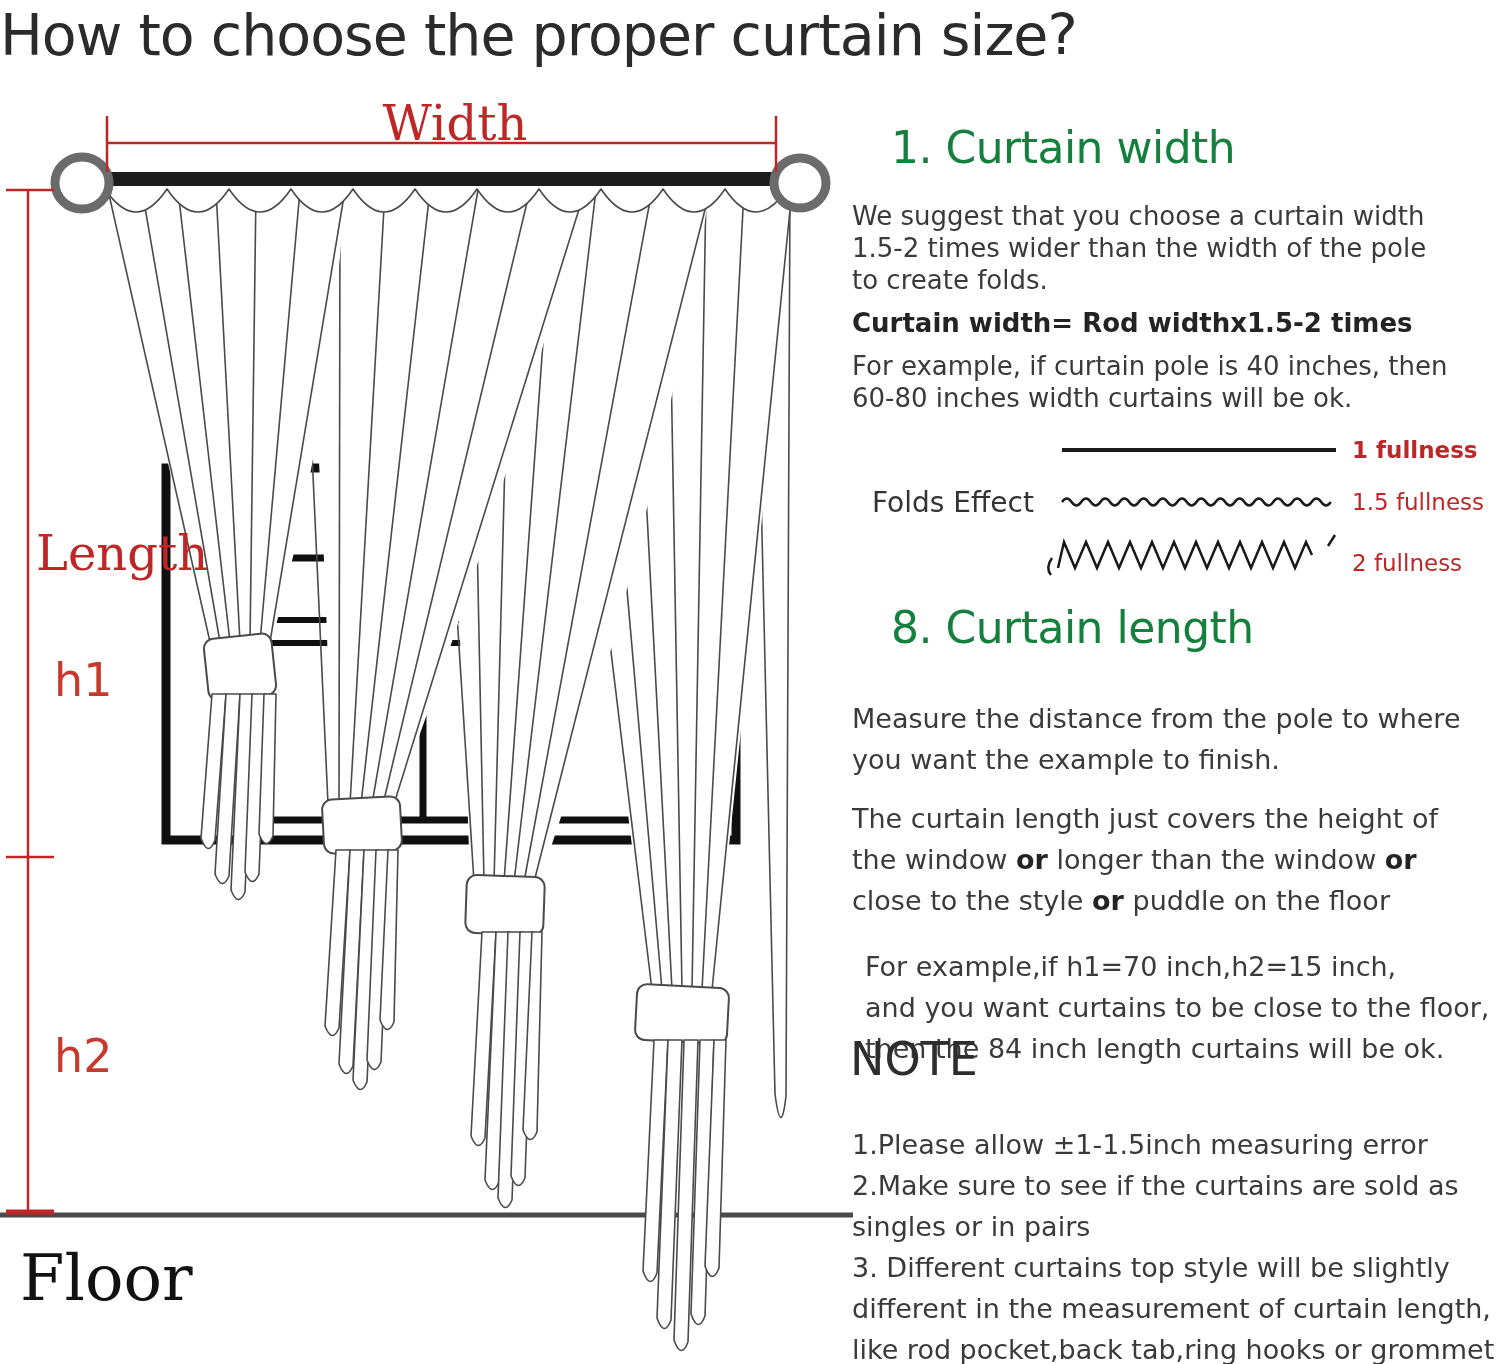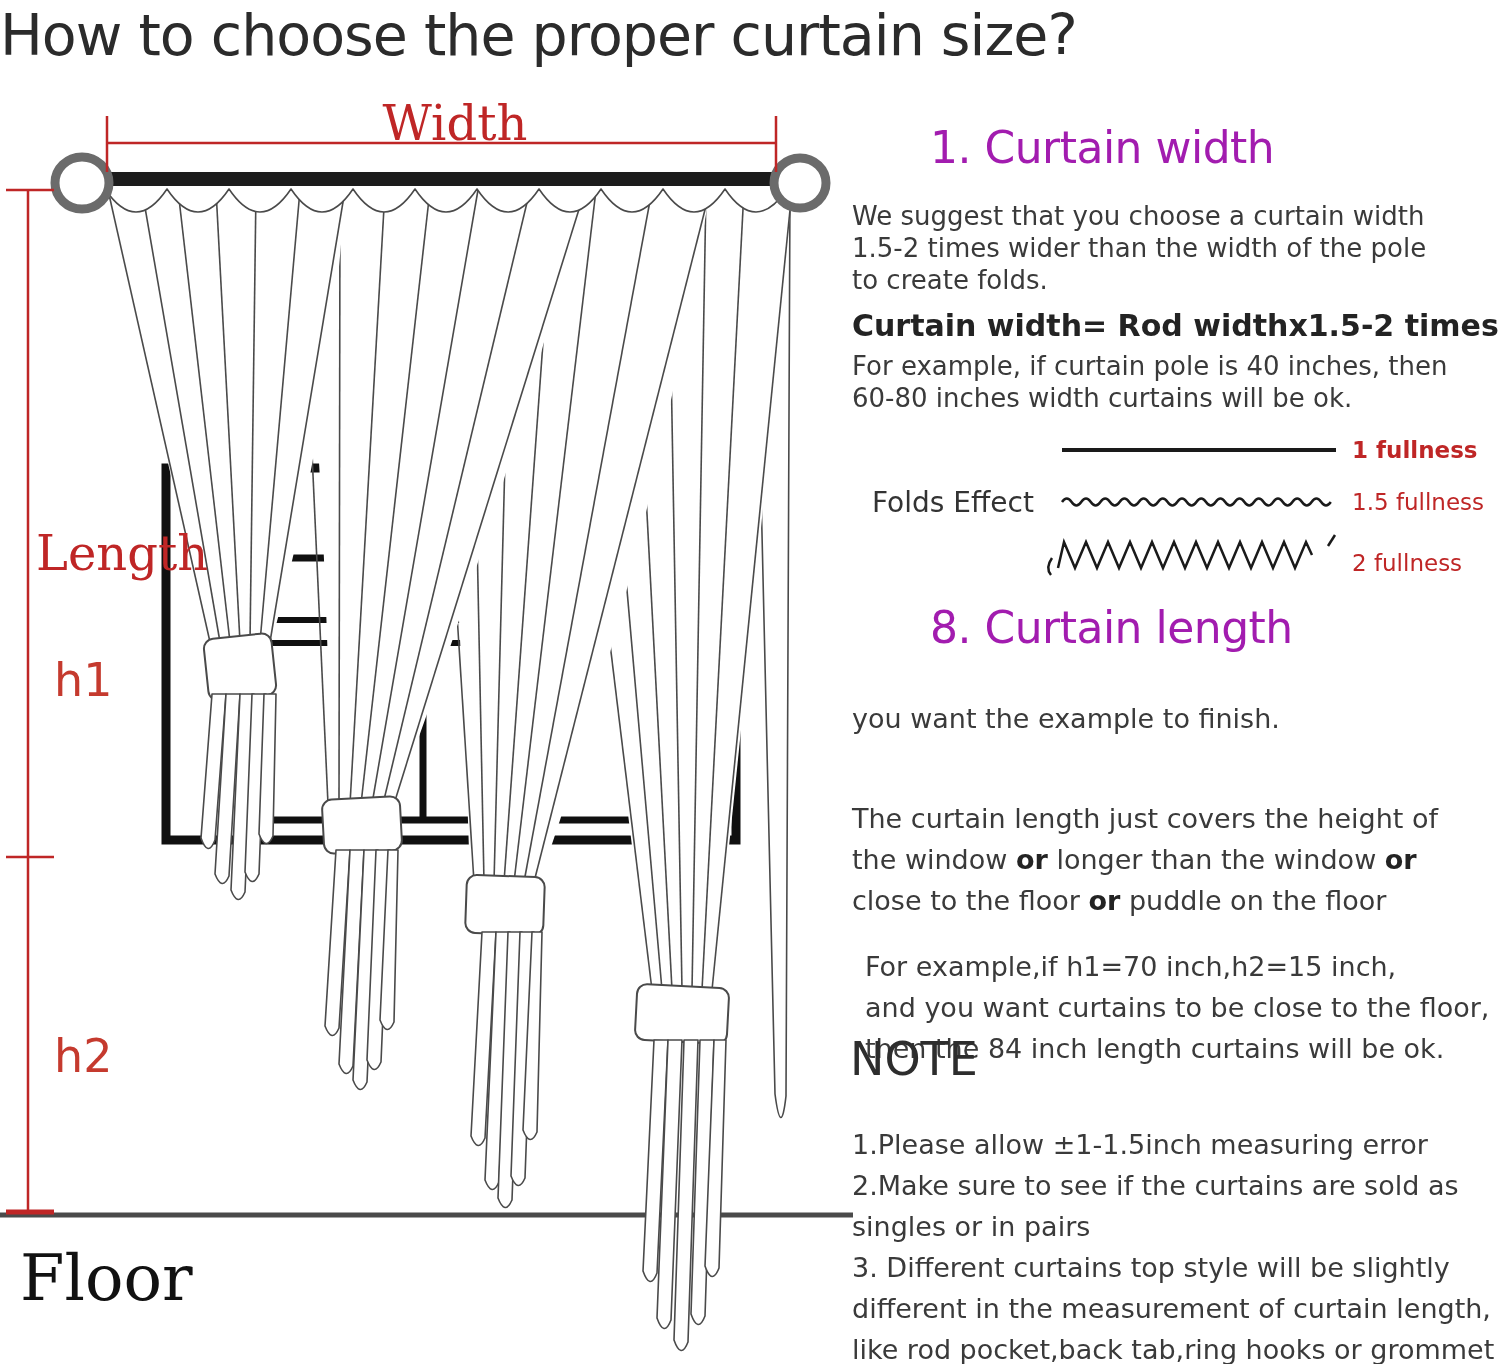--- a/index.html
+++ b/index.html
@@ -2,25 +2,25 @@
 <html><head>
 <meta charset="utf-8">
 <style>
   html,body{margin:0;padding:0;background:#ffffff;}
   #canvas{position:relative;width:1500px;height:1364px;background:#fff;overflow:hidden;
           font-family:"DejaVu Sans","Liberation Sans",sans-serif;}
   #diagram-svg{position:absolute;left:0;top:0;width:1500px;height:1364px;}
   .abs{position:absolute;}
   .title{left:0;top:2px;width:1500px;font-size:57px;letter-spacing:-1px;
          color:#2b2b2b;}
-  .h-num{font-size:44px;color:#a21caf;letter-spacing:-0.5px;margin-left:39px;}
+  .h-num{font-size:44px;color:#15803d;letter-spacing:-0.5px;}
   .body-block{color:#3a3a3a;font-size:26px;}
   .lh32 div{line-height:32px;height:32px;white-space:nowrap;}
   .lh41 div{line-height:41px;height:41px;white-space:nowrap;}
-  .formula{font-weight:bold;color:#232323;font-size:30px;white-space:nowrap;}
+  .formula{font-weight:bold;color:#232323;font-size:26px;white-space:nowrap;}
   .b{font-weight:bold;color:#232323;}
   .folds-label{font-size:28px;color:#333;white-space:nowrap;}
   .fullness{font-size:23px;color:#bf2626;white-space:nowrap;}
   .note-h{font-size:46px;color:#2d2d2d;}
   .red-serif{font-family:"DejaVu Serif","Liberation Serif",serif;fill:#bf2626;}
   .red-sans{font-family:"DejaVu Sans","Liberation Sans",sans-serif;fill:#c53a2e;}
   .floor-serif{font-family:"DejaVu Serif","Liberation Serif",serif;fill:#111;}
   .cloth{fill:#ffffff;stroke:#4a4a4a;stroke-width:1.6;stroke-linejoin:round;}
   .cloth-mask{fill:#ffffff;stroke:none;}
   .fanline{stroke:#4a4a4a;stroke-width:1.6;fill:none;}
@@ -194,27 +194,28 @@
   </div>
 
   <div class="abs folds-label" style="left:872px;top:486px;">Folds Effect</div>
   <div class="abs fullness" style="left:1352px;top:437px;font-weight:bold;">1 fullness</div>
   <div class="abs fullness" style="left:1352px;top:489px;">1.5 fullness</div>
   <div class="abs fullness" style="left:1352px;top:550px;">2 fullness</div>
 
   <div class="abs h-num" style="left:891px;top:602px;">8. Curtain length</div>
 
   <div class="abs body-block lh41" style="left:852px;top:698px;font-size:27px;">
+    <div>Measure the distance from the pole to where</div>
     <div>you want the example to finish.</div>
   </div>
 
   <div class="abs body-block lh41" style="left:852px;top:798px;font-size:27px;">
     <div>The curtain length just covers the height of</div>
     <div><span>the window </span><span class="b">or</span><span> longer than the window </span><span class="b">or</span></div>
-    <div><span>close to the floor </span><span class="b">or</span><span> puddle on the floor</span></div>
+    <div><span>close to the style </span><span class="b">or</span><span> puddle on the floor</span></div>
   </div>
 
   <div class="abs body-block lh41" style="left:852px;top:946px;font-size:27px;margin-left:13px;">
     <div>For example,if h1=70 inch,h2=15 inch,</div>
     <div>and you want curtains to be close to the floor,</div>
     <div>then the 84 inch length curtains will be ok.</div>
   </div>
 
   <div class="abs note-h" style="left:850px;top:1032px;">NOTE</div>
 

